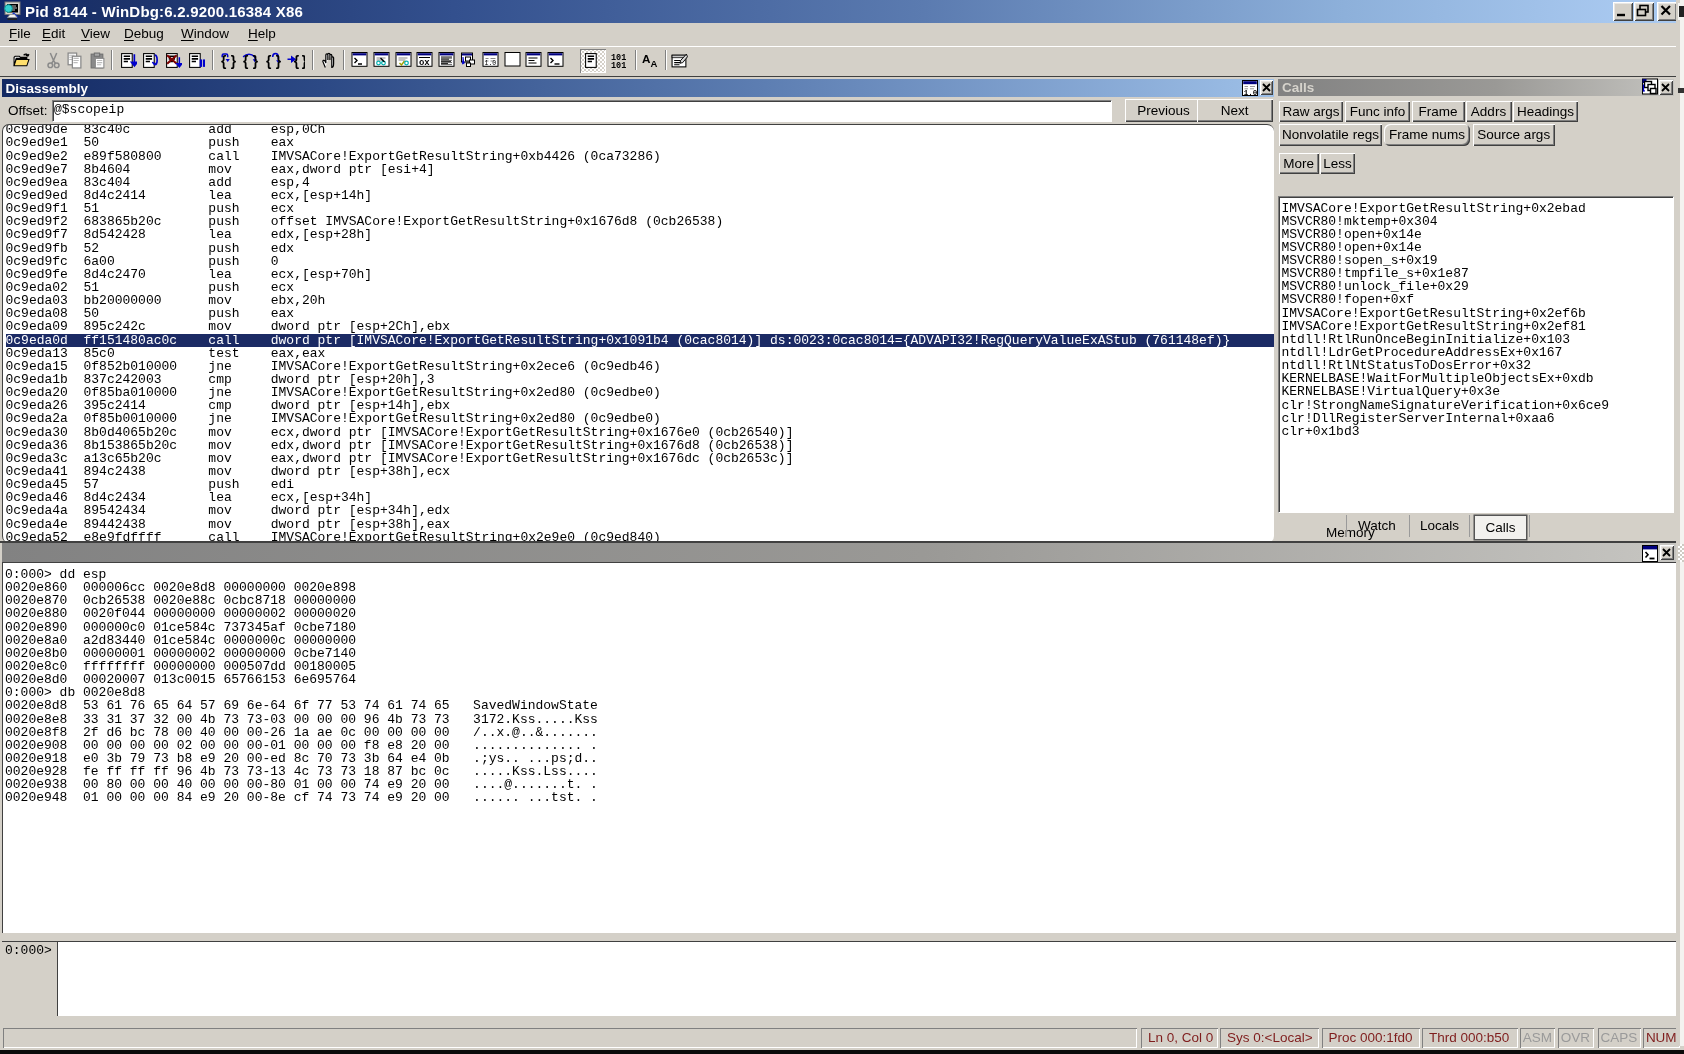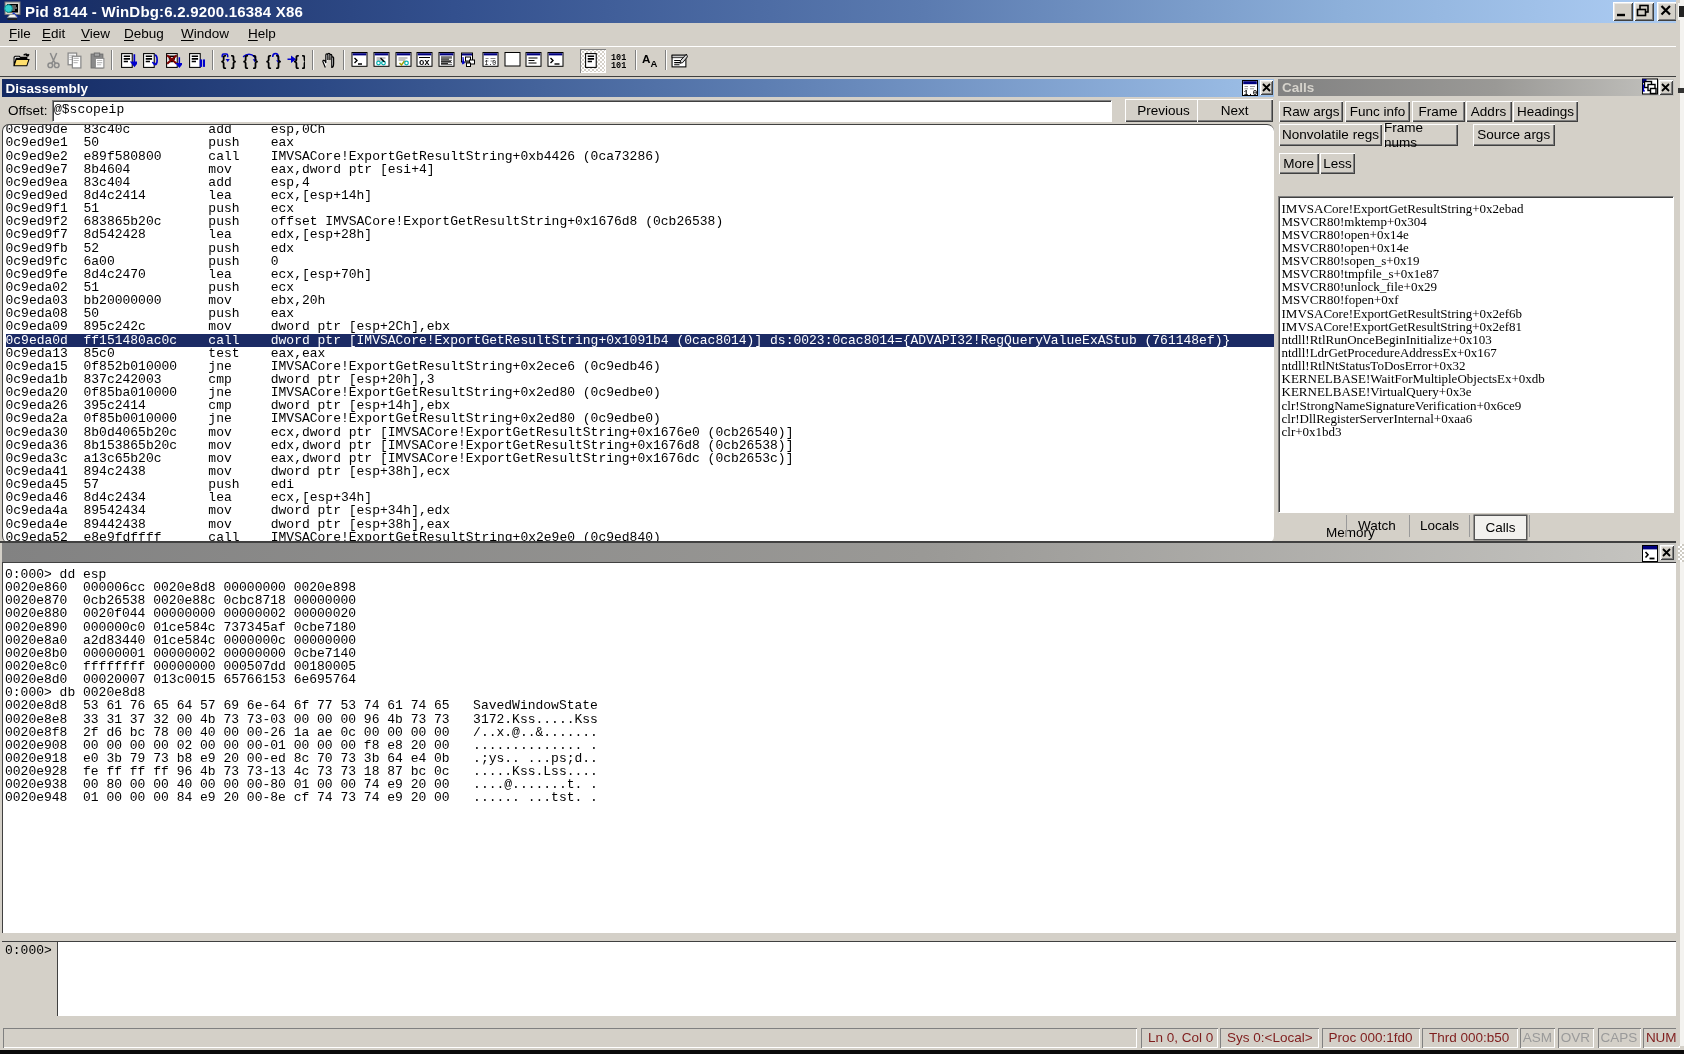--- a/index.html
+++ b/index.html
@@ -282,27 +282,27 @@
       <path d="M2 2 L9 9 M9 2 L2 9" stroke="#000" stroke-width="1.8"></path>
     </svg>
   </div>
 
 <div class="abs btn" style="left:1279px;top:100.5px;width:64px;height:21.5px;">Raw args</div>
 <div class="abs btn" style="left:1345px;top:100.5px;width:65px;height:21.5px;">Func info</div>
 <div class="abs btn" style="left:1411.5px;top:100.5px;width:53px;height:21.5px;">Frame</div>
 <div class="abs btn" style="left:1465.5px;top:100.5px;width:46px;height:21.5px;">Addrs</div>
 <div class="abs btn" style="left:1513px;top:100.5px;width:65px;height:21.5px;">Headings</div>
 <div class="abs btn" style="left:1279px;top:124px;width:103px;height:21.5px;">Nonvolatile regs</div>
-<div class="abs btn" style="left:1384px;top:124px;width:74px;height:21.5px;">Frame nums</div>
+<div class="abs btn" style="left:1384px;top:124px;width:86px;height:21.5px;border-radius:6px;">Frame nums</div>
 <div class="abs btn" style="left:1472.5px;top:124px;width:82.5px;height:21.5px;">Source args</div>
 <div class="abs btn" style="left:1279px;top:152.5px;width:39.5px;height:21.5px;">More</div>
 <div class="abs btn" style="left:1320px;top:152.5px;width:35px;height:21.5px;">Less</div>
 
 <div class="abs sunkenw" style="left:1278px;top:196px;width:396px;height:317px;"></div>
-<div class="abs mono" style="left:1281.5px;top:201.5px;font-family:Liberation Serif, serif;">IMVSACore!ExportGetResultString+0x2ebad
+<div class="abs mono" style="left:1281.5px;top:201.5px;">IMVSACore!ExportGetResultString+0x2ebad
 MSVCR80!mktemp+0x304
 MSVCR80!open+0x14e
 MSVCR80!open+0x14e
 MSVCR80!sopen_s+0x19
 MSVCR80!tmpfile_s+0x1e87
 MSVCR80!unlock_file+0x29
 MSVCR80!fopen+0xf
 IMVSACore!ExportGetResultString+0x2ef6b
 IMVSACore!ExportGetResultString+0x2ef81
 ntdll!RtlRunOnceBeginInitialize+0x103

